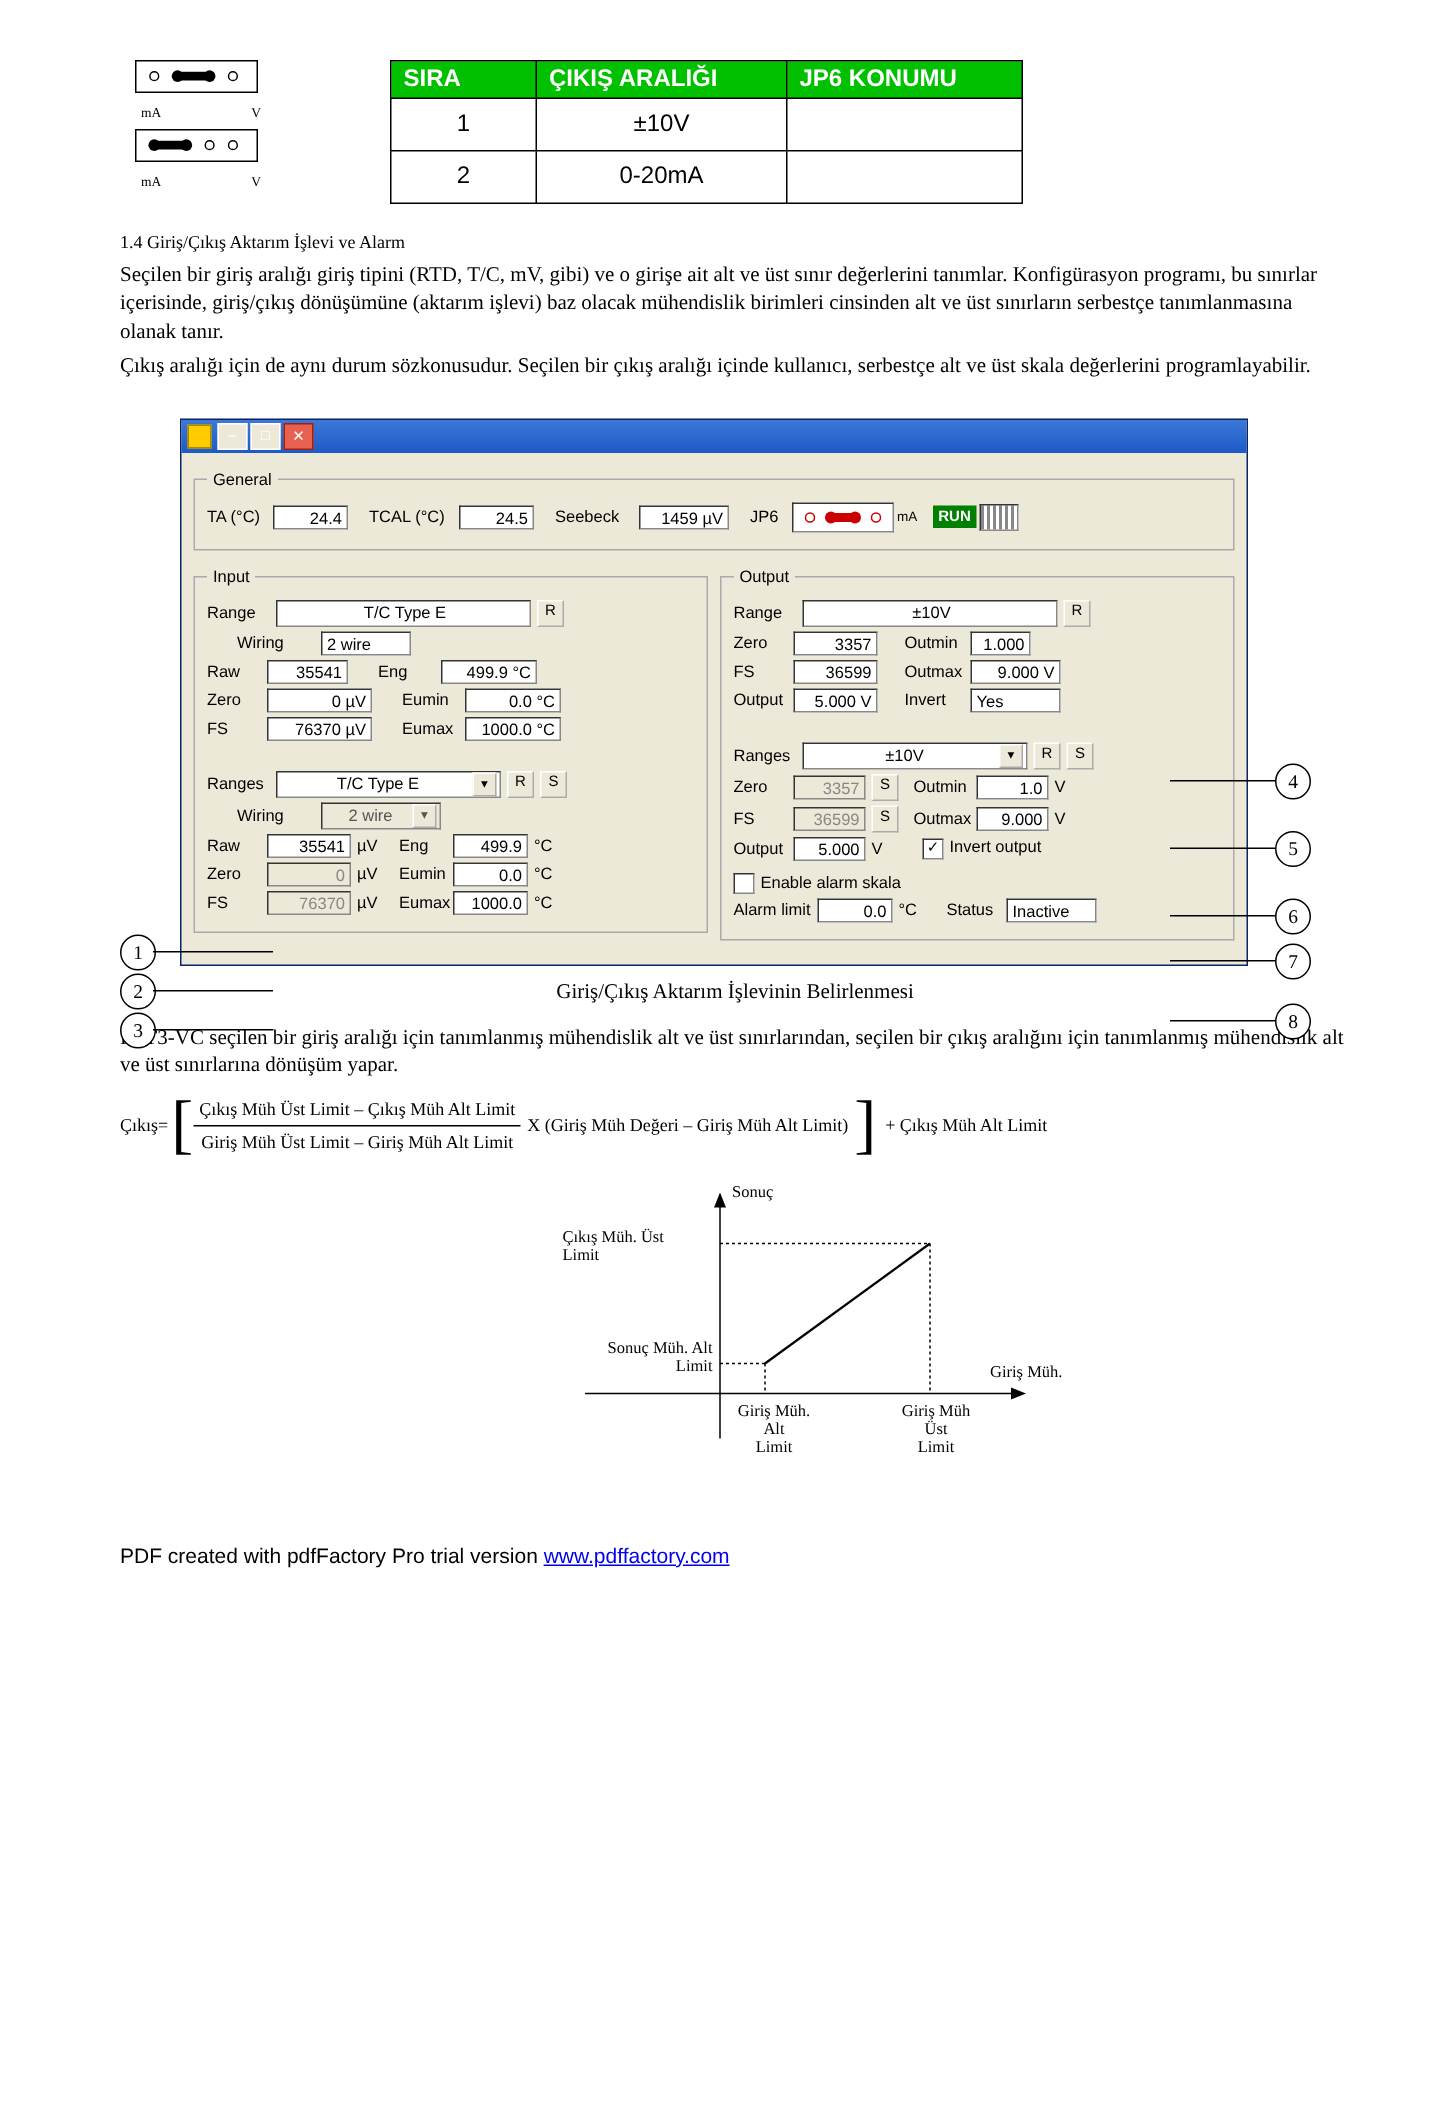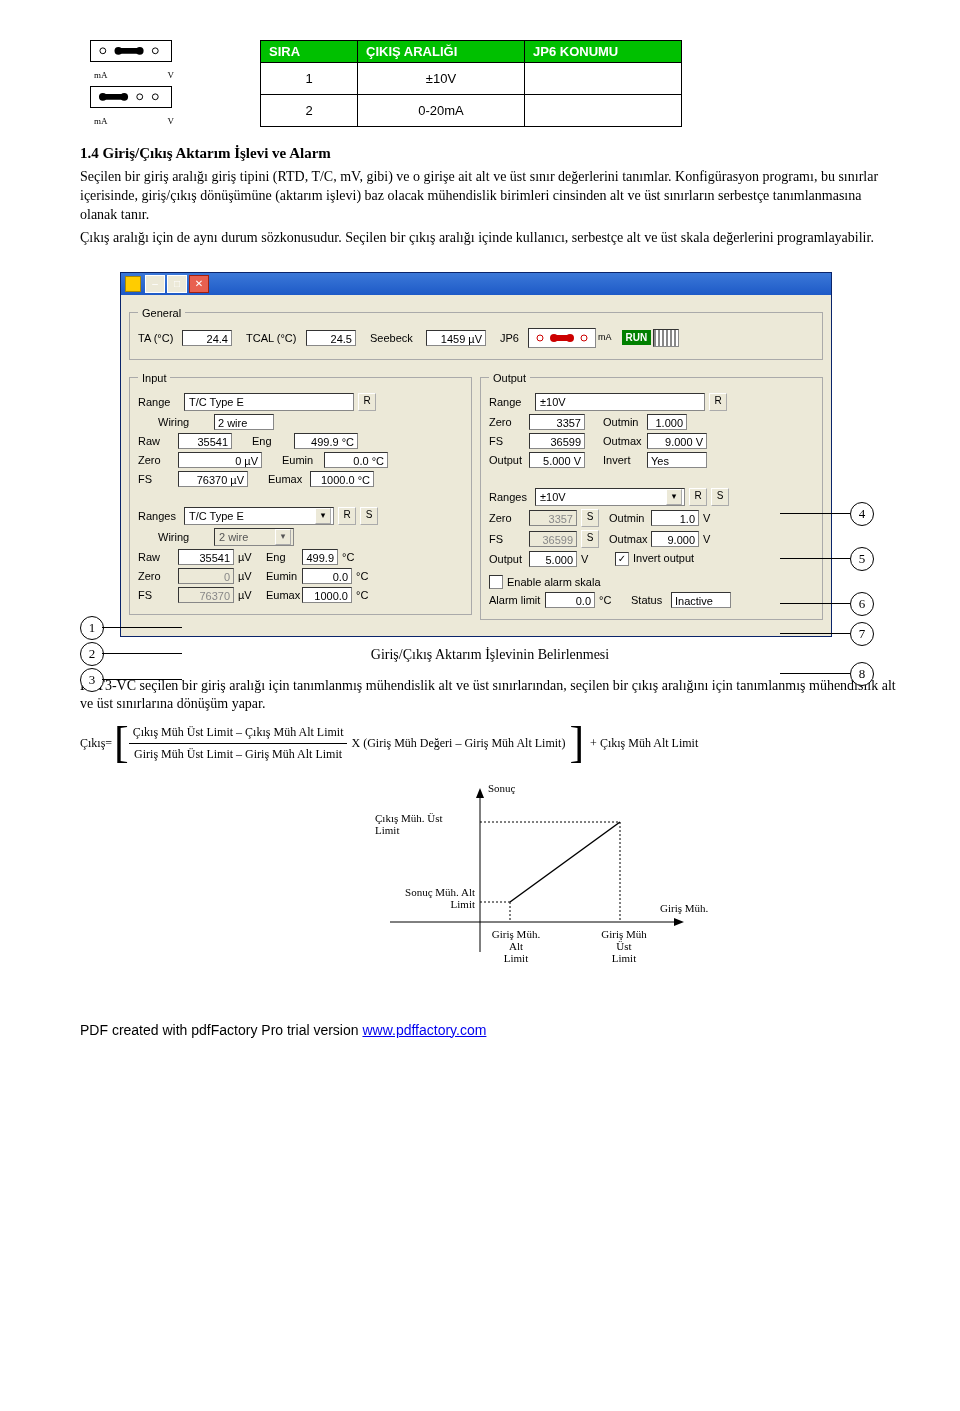--- a/index.html
+++ b/index.html
@@ -22,36 +22,36 @@
     align-items: center;
     margin-bottom: 8px;
     width: 68px;
     height: 16px;
   }
   .jumper svg { flex: 1; }
   table.range {
     border-collapse: collapse;
     margin-left: 180px;
     font-family: Arial, sans-serif;
-    font-size: 13px;
+    font-size: 16px;
   }
   table.range th {
     background: #00c000;
     color: #fff;
     font-weight: bold;
     border: 1.5px solid #000;
     padding: 3px 8px;
     text-align: left;
   }
   table.range td {
     border: 1.5px solid #000;
     padding: 8px 8px;
     text-align: center;
   }
-  h3.section { font-size: 15px; margin: 18px 0 6px 0; font-weight: bold; }
+  h3.section { font-size: 12px; margin: 18px 0 6px 0; font-weight: normal; }
   p.body { margin: 4px 0; line-height: 1.35; }
 
   .app-wrap { position: relative; margin: 24px 0 10px 40px; }
   .bubble {
     position: absolute;
     width: 22px; height: 22px;
     border: 1px solid #000;
     border-radius: 50%;
     text-align: center;
     line-height: 22px;
@@ -106,21 +106,21 @@
     background: #fff;
     border: 1px inset #888;
     height: 18px;
     font-size: 11px;
     display: flex;
     align-items: center;
     padding: 0 2px 0 4px;
     box-sizing: border-box;
   }
   .drop.grey { background:#ece9d8; color:#555; }
-  .drop .dv { flex: 1; text-align: left; }
+  .drop .dv { flex: 1; text-align: center; }
   .drop .ar { width: 14px; height: 14px; background: #ece9d8; border: 1px outset #fff; text-align: center; line-height: 12px; font-size: 9px; }
   .sqbtn {
     width: 16px; height: 16px;
     background: #ece9d8;
     border: 1px outset #fff;
     font-size: 10px;
     text-align: center;
     line-height: 14px;
     margin-left: 4px;
   }
@@ -287,21 +287,21 @@
               <span class="fld" style="width:60px;text-align:left">2 wire</span>
               </div>
             <div class="row">
               <span class="lbl" style="width:40px">Raw</span>
               <span class="fld" style="width:54px">35541 µV</span>
               <span class="lbl" style="width:42px;margin-left:20px">Eng</span>
               <span class="fld" style="width:64px">499.9 °C</span>
             </div>
             <div class="row">
               <span class="lbl" style="width:40px">Zero</span>
-              <span class="fld" style="width:84px">0 µV</span>
+              <span class="fld" style="width:70px">0 µV</span>
               <span class="lbl" style="width:42px;margin-left:20px">Eumin</span>
               <span class="fld" style="width:64px">0.0 °C</span>
             </div>
             <div class="row">
               <span class="lbl" style="width:40px">FS</span>
               <span class="fld" style="width:70px">76370 µV</span>
               <span class="lbl" style="width:42px;margin-left:20px">Eumax</span>
               <span class="fld" style="width:64px">1000.0 °C</span>
             </div>
             <div style="height:14px"></div>
@@ -319,21 +319,21 @@
               <div class="drop grey" style="width:80px">
                   <span class="dv">2 wire</span>
                   <span class="ar">▾</span>
                 </div>
               </div>
             <div class="row">
               <span class="lbl" style="width:40px">Raw</span>
               <span class="fld" style="width:56px">35541</span>
                 <span class="unit">µV</span>
               <span class="lbl" style="width:36px;margin-left:10px">Eng</span>
-              <span class="fld" style="width:36px">499.9</span>
+              <span class="fld" style="width:50px">499.9</span>
                 <span class="unit">°C</span>
             </div>
             <div class="row">
               <span class="lbl" style="width:40px">Zero</span>
               <span class="fld grey" style="width:56px">0</span>
                 <span class="unit">µV</span>
               <span class="lbl" style="width:36px;margin-left:10px">Eumin</span>
               <span class="fld" style="width:50px">0.0</span>
                 <span class="unit">°C</span>
             </div>

